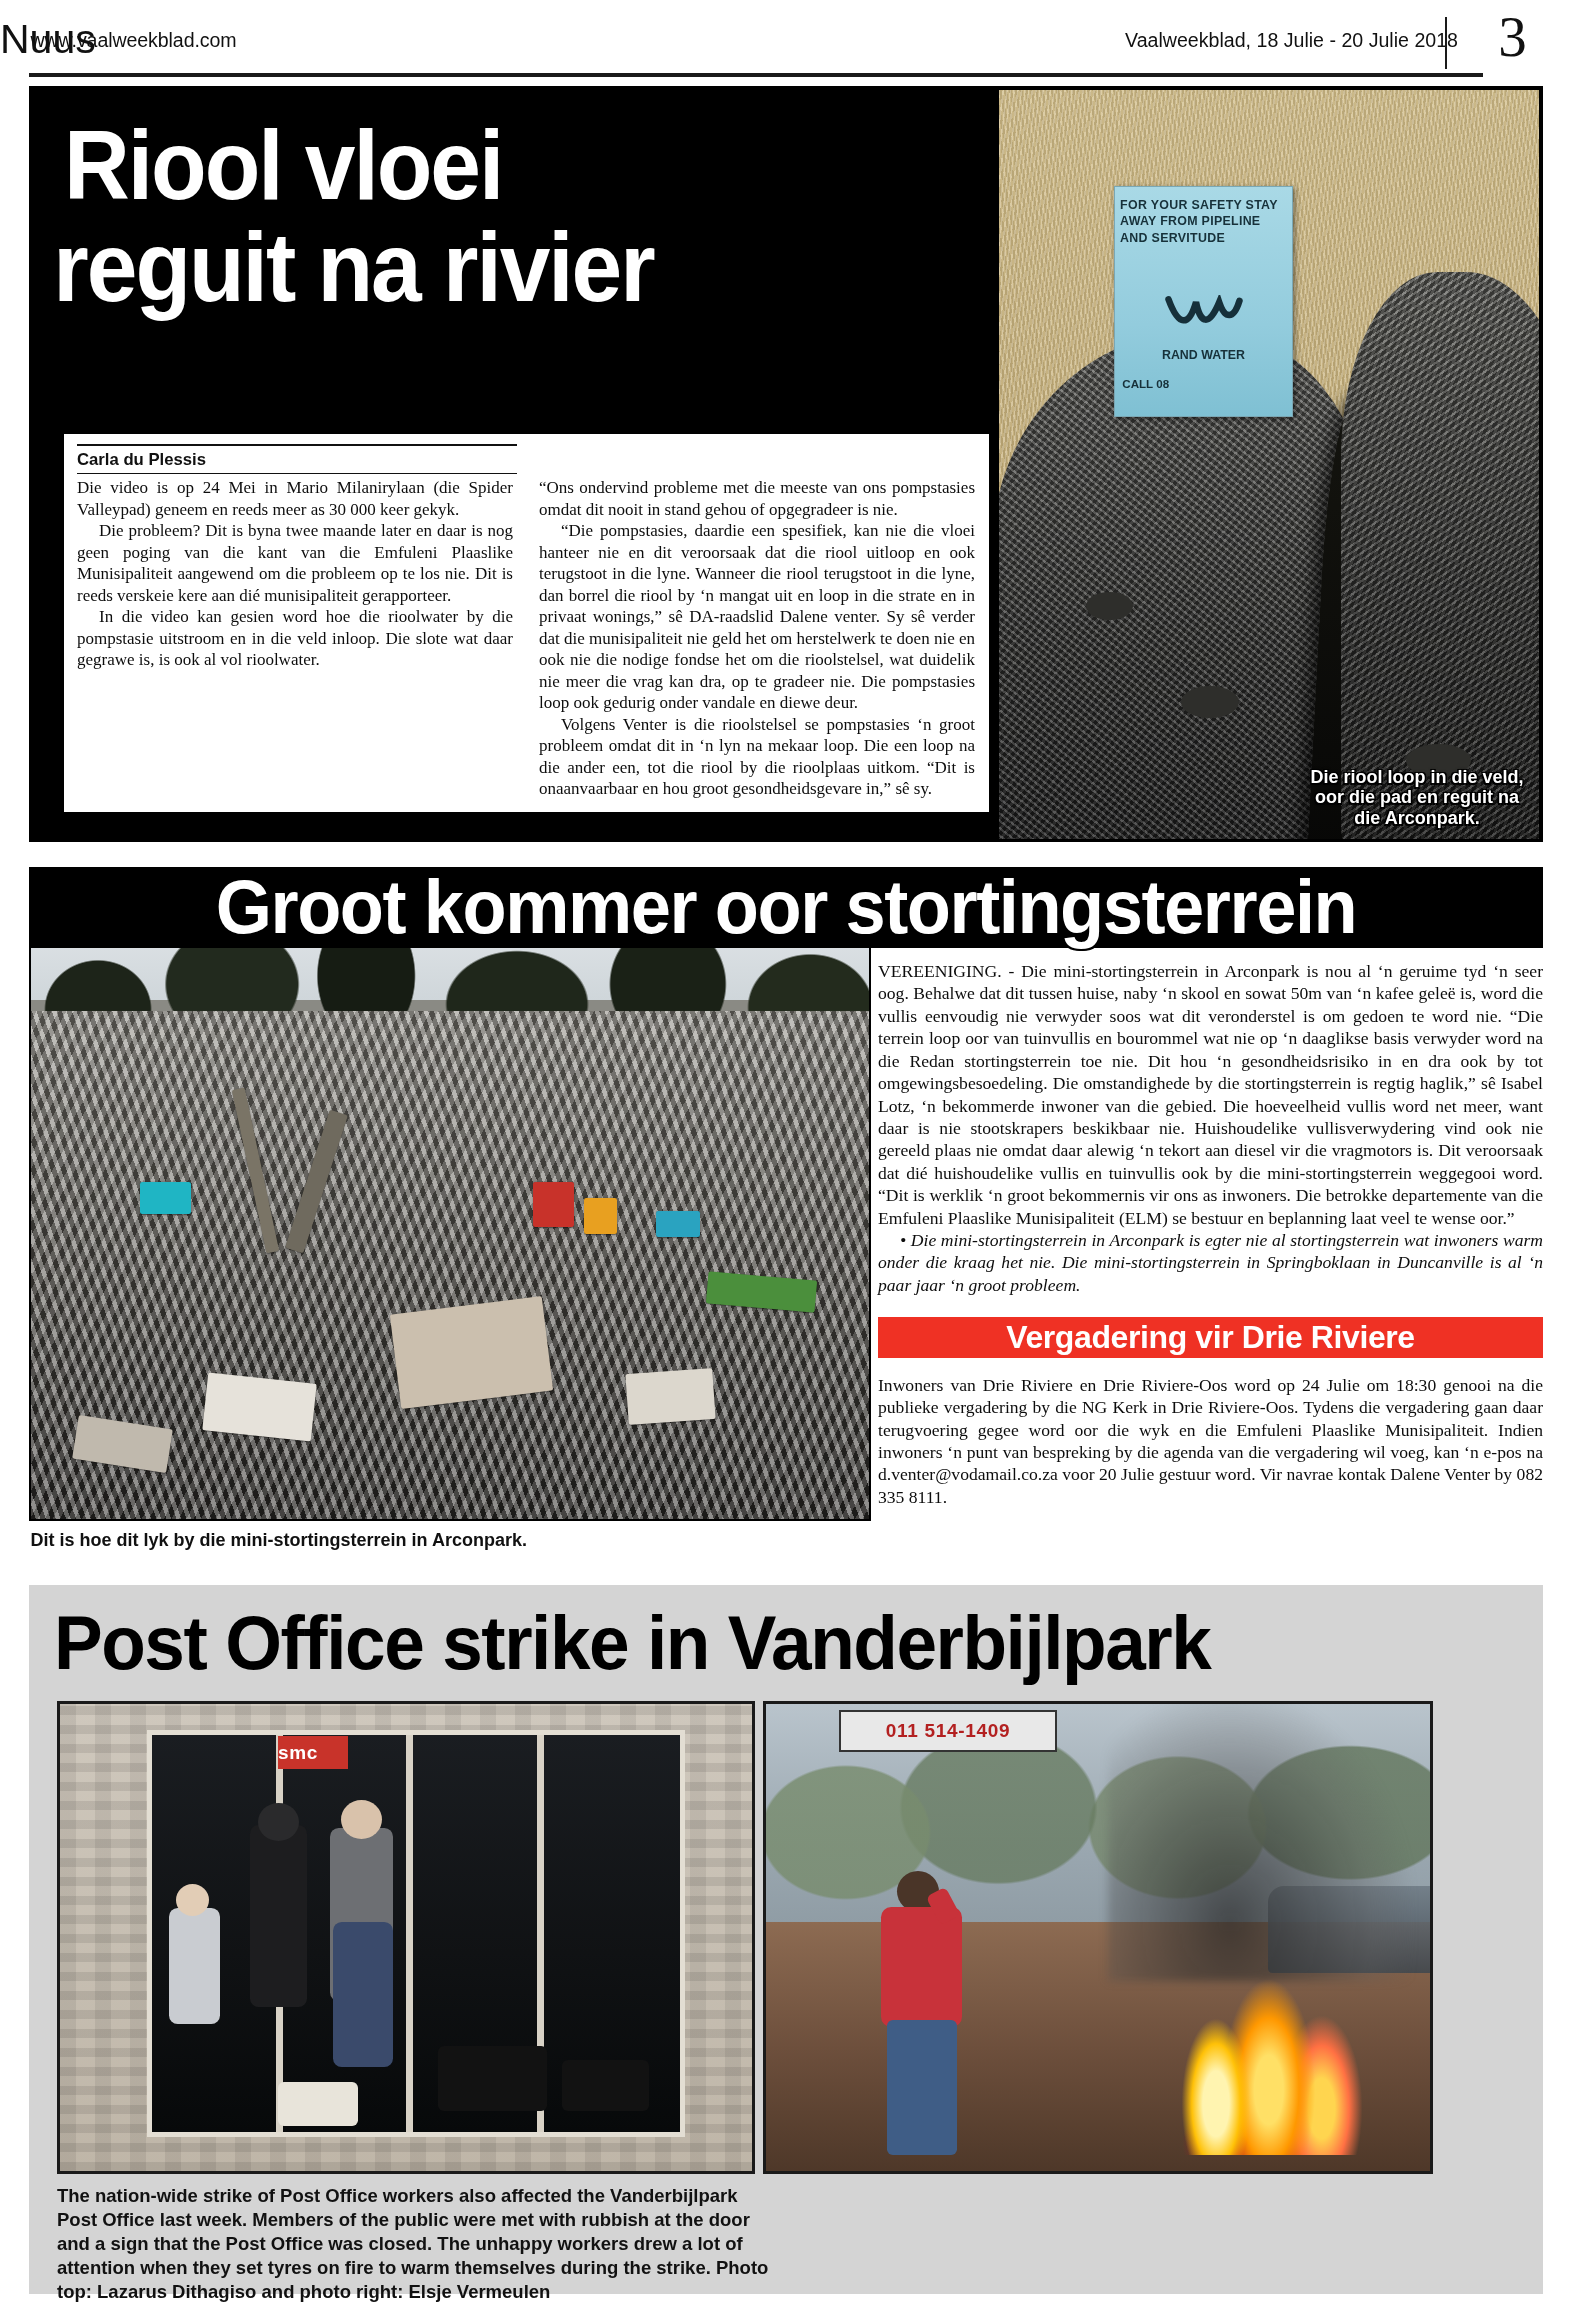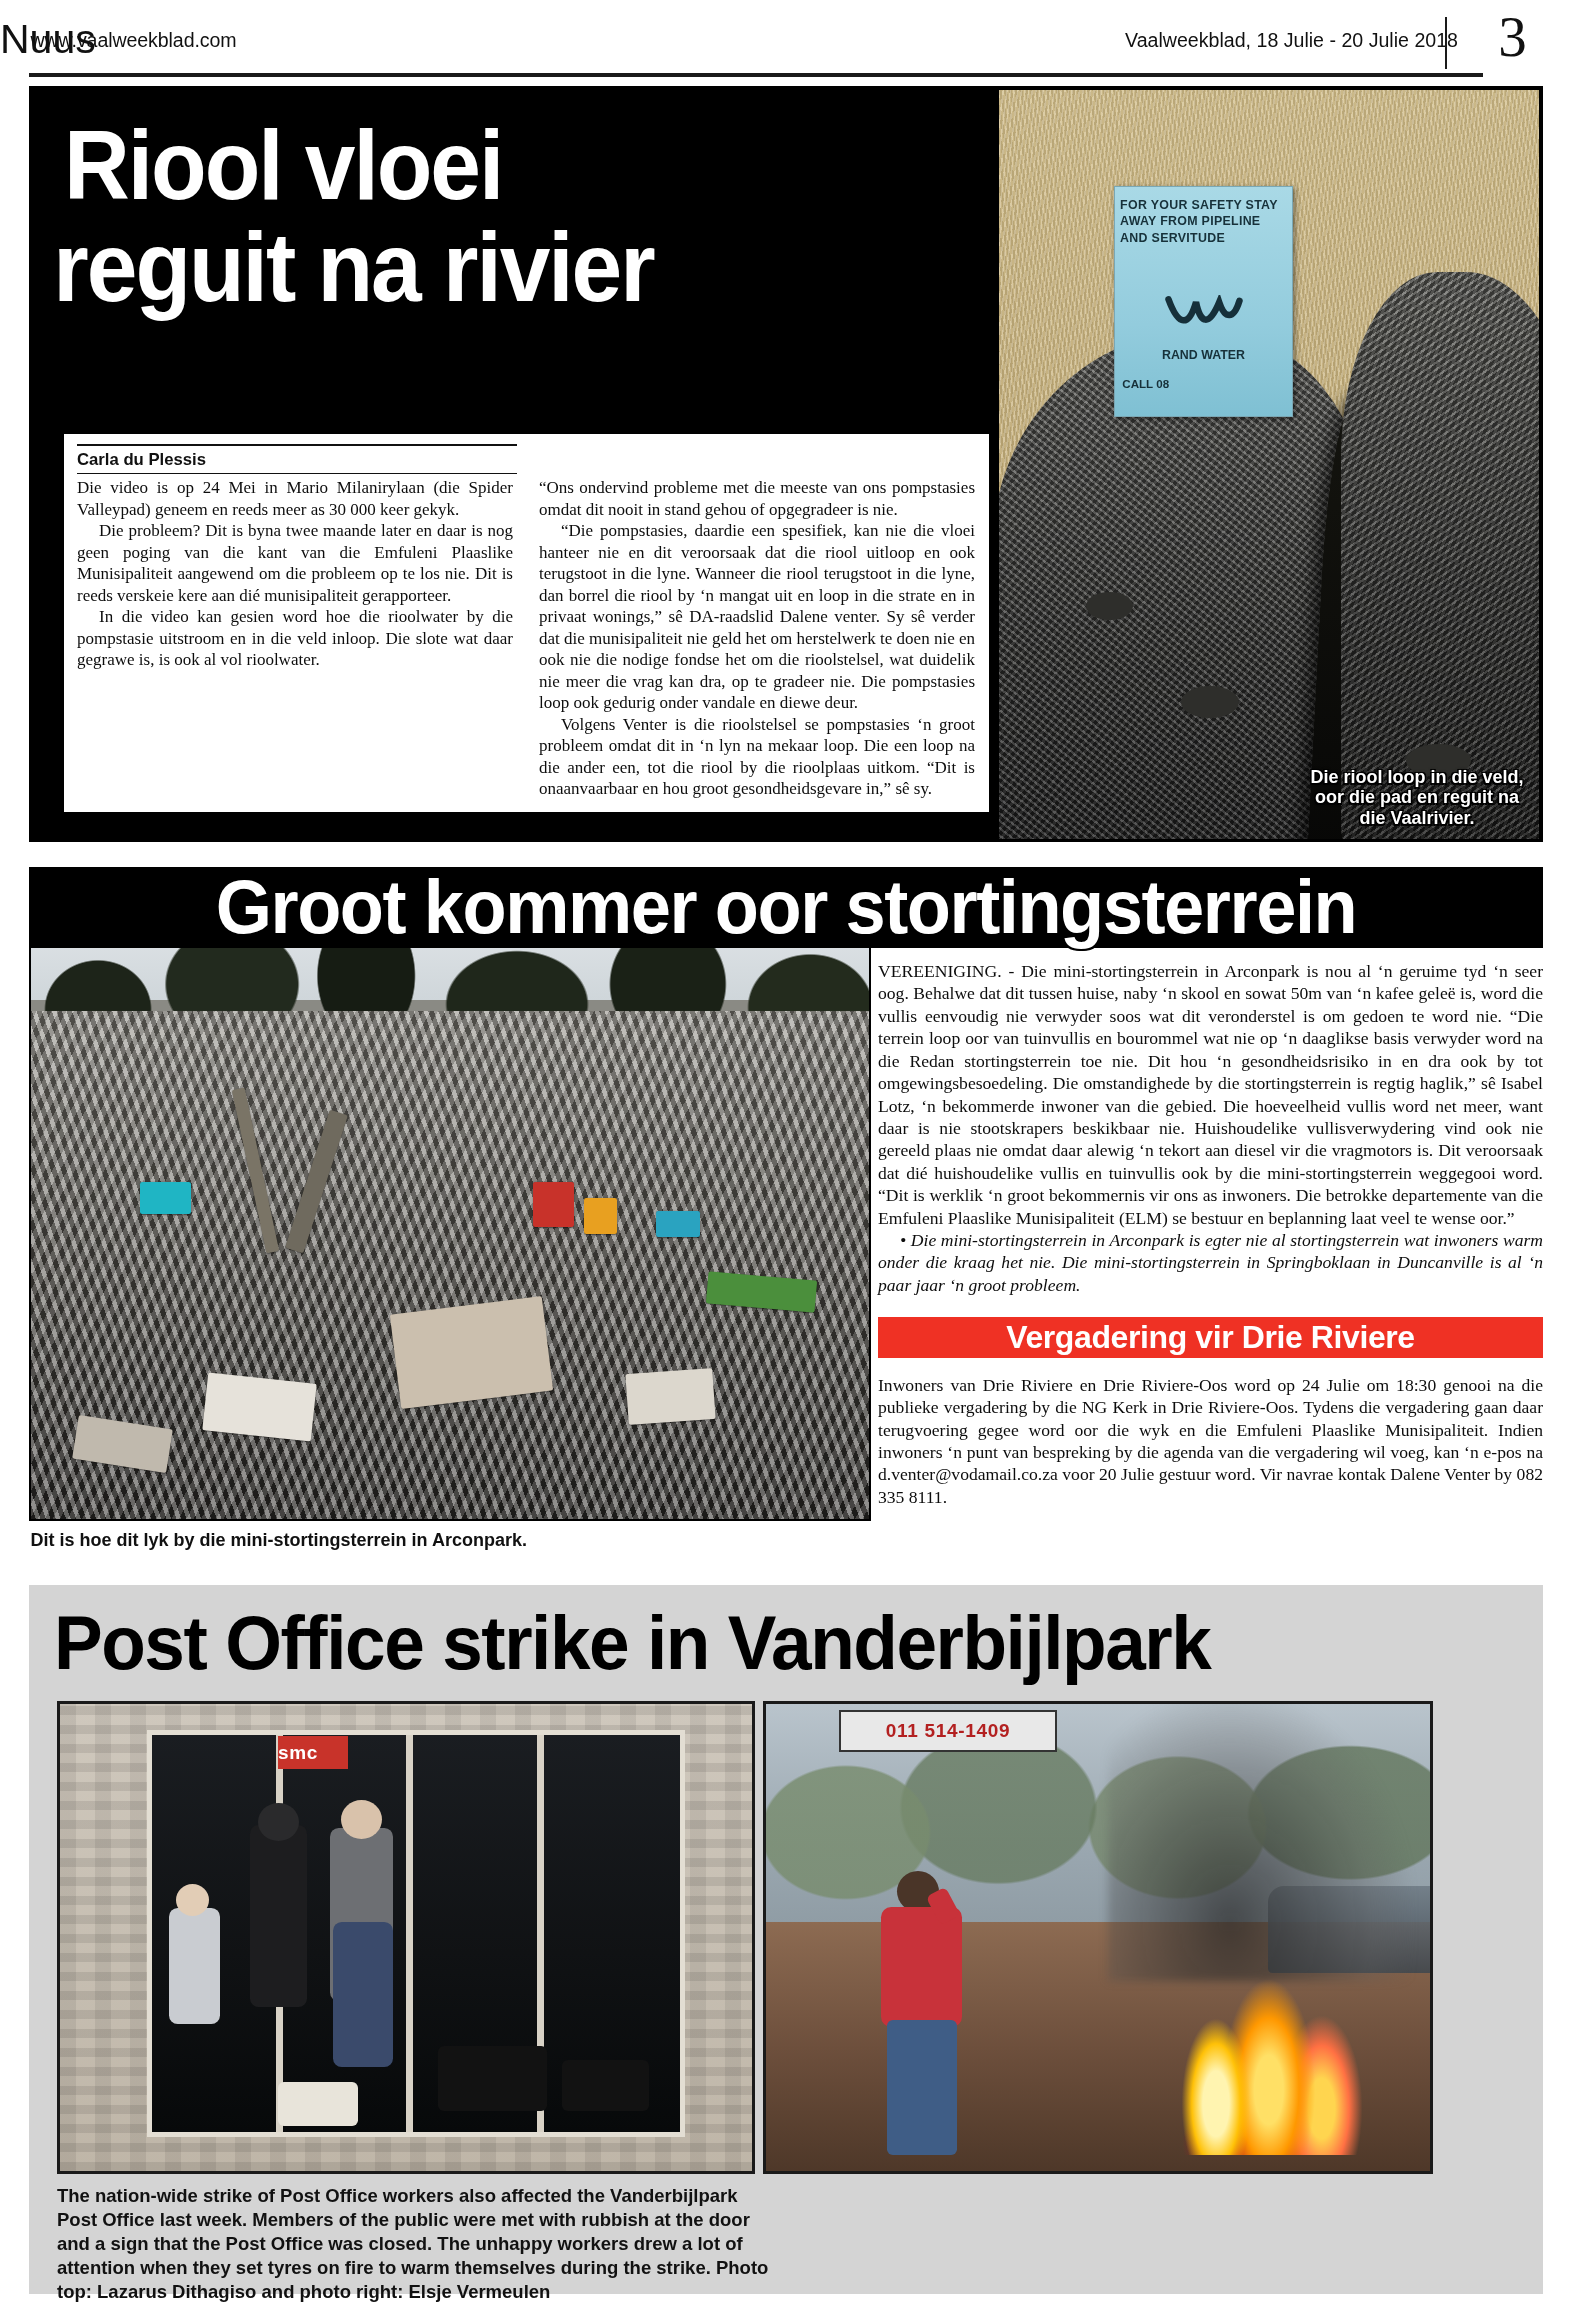--- a/index.html
+++ b/index.html
@@ -213,21 +213,21 @@
       <div class="ph1-clod" style="left:407px;top:654px;width:65px;height:33px;"></div>
       <div class="ph1-sign">
         <div class="ph1-signtxt">FOR YOUR SAFETY STAY AWAY    FROM PIPELINE AND SERVITUDE</div>
         <svg class="ph1-logo" viewBox="0 0 110 58">
           <path d="M6 6 C20 44, 34 44, 44 10 C50 40, 62 44, 76 10 C84 34, 96 34, 104 8" fill="none" stroke="#16303a" stroke-width="9" stroke-linecap="round"></path>
         </svg>
         <div class="ph1-brand">RAND WATER</div>
         <div class="ph1-call">CALL
 08</div>
       </div>
-      <div class="a1-cap">Die riool loop in die veld, oor die pad en reguit na die Vaalrivier.</div>
+      <div class="a1-cap">Die riool loop in die veld, oor die pad en reguit na die Arconpark.</div>
     </div>
 
     <div class="a1-head">
       <div class="l1">Riool vloei</div>
       <div class="l2">reguit na rivier</div>
     </div>
 
     <div class="a1-body">
       <div class="byline-wrap">
         <div class="byline">Carla du Plessis</div>

